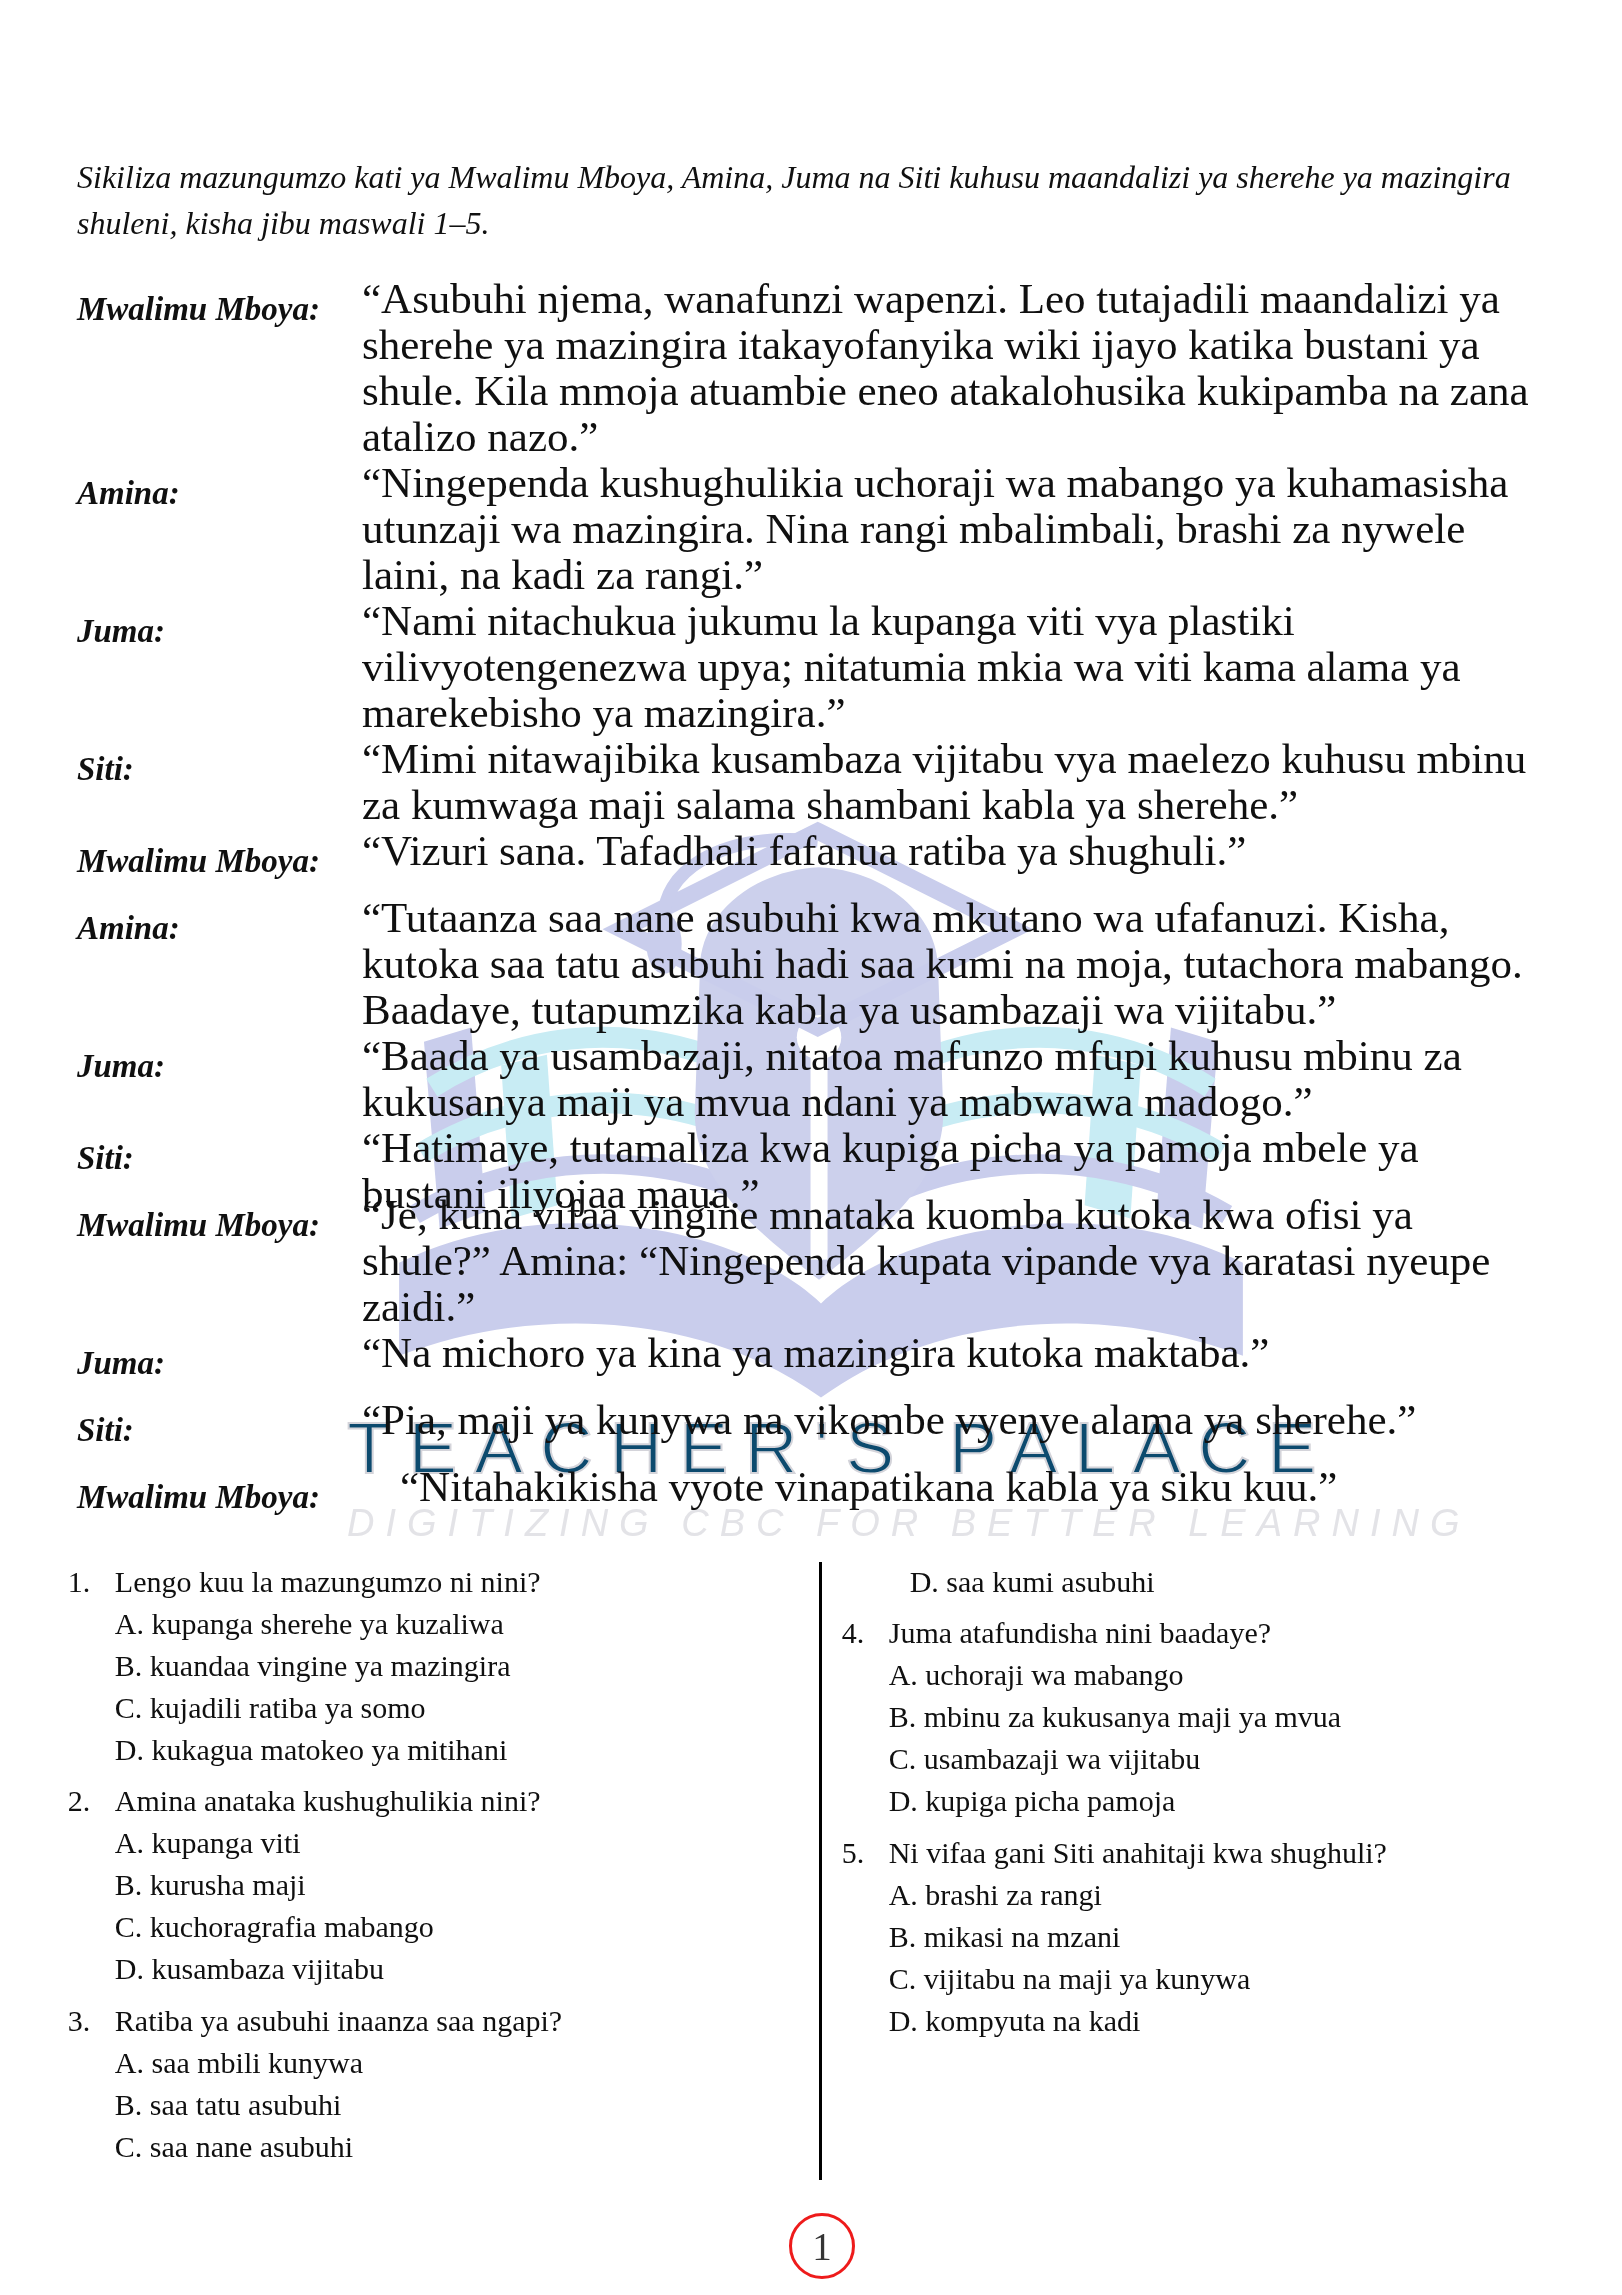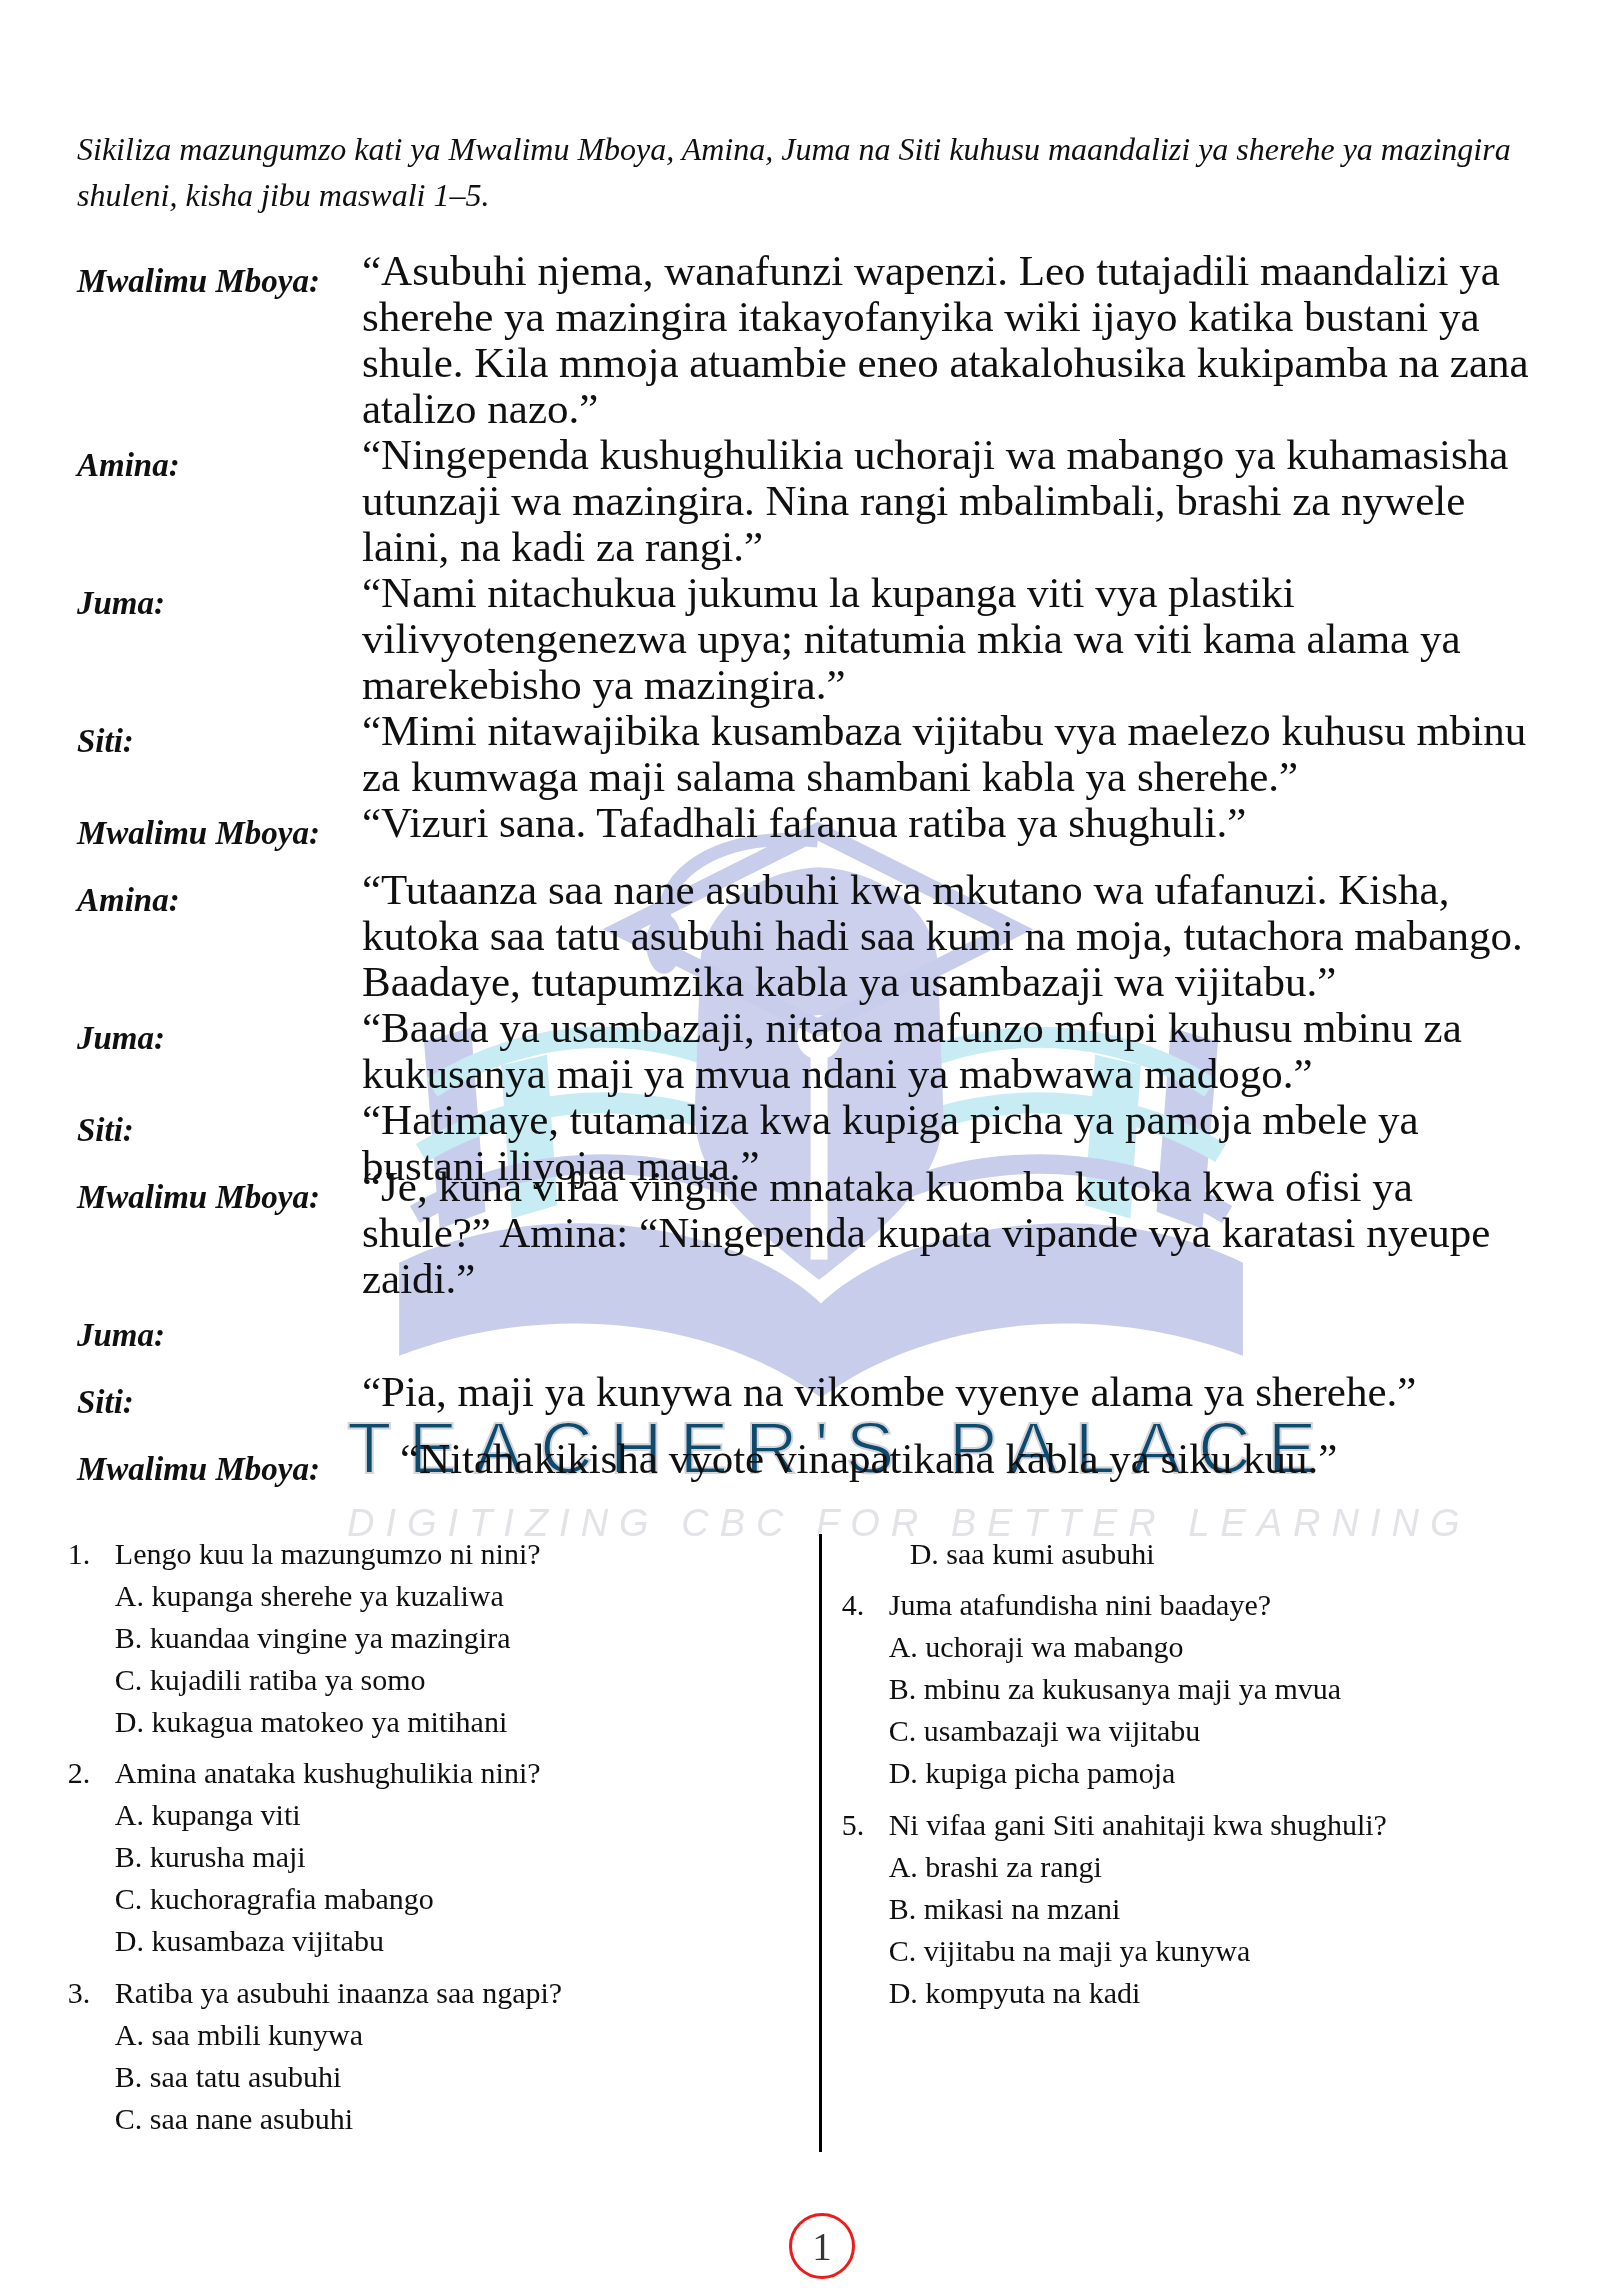--- a/index.html
+++ b/index.html
@@ -14,21 +14,21 @@
     position:absolute;left:347px;top:1406px;width:968px;text-align:center;
     font-family:"Liberation Sans",sans-serif;font-size:73px;font-weight:normal;
     letter-spacing:17px;color:#0c4a6e;-webkit-text-stroke:2px #d4d4da;white-space:nowrap;
   }
   .wm-tagline{
     position:absolute;left:347px;top:1502px;width:968px;text-align:center;
     font-family:"Liberation Sans",sans-serif;font-style:italic;font-size:38px;
     letter-spacing:11px;color:#e3e3e7;white-space:nowrap;
   }
   
-  .content{position:absolute;inset:0;z-index:2;padding:126px 77px 0 77px;box-sizing:border-box;}
+  .content{position:absolute;inset:0;z-index:2;padding:126px 77px 0 77px;box-sizing:border-box;margin-top:28px;}
   .intro{
     font-style:italic;font-size:32px;line-height:46px;margin:0 0 30px 0;
   }
   .dialogue{}
   .turn{display:flex;gap:35px;}
   .turn.tight{margin-top:-25.5px;}
   .speaker{
     flex:0 0 250px;font-weight:bold;font-style:italic;font-size:33px;line-height:67px;
   }
   .speech{flex:1;font-size:43px;line-height:46px;}
@@ -126,20 +126,21 @@
     <div class="turn">
       <div class="speaker">Siti:</div>
       <div class="speech">“Hatimaye, tutamaliza kwa kupiga picha ya pamoja mbele ya bustani iliyojaa maua.”</div>
     </div>
     <div class="turn tight">
       <div class="speaker">Mwalimu Mboya:</div>
       <div class="speech">“Je, kuna vifaa vingine mnataka kuomba kutoka kwa ofisi ya shule?” Amina: “Ningependa kupata vipande vya karatasi nyeupe zaidi.”</div>
     </div>
     <div class="turn">
       <div class="speaker">Juma:</div>
+      <div class="speech">“Na michoro ya kina ya mazingira kutoka maktaba.”</div>
     </div>
     <div class="turn">
       <div class="speaker">Siti:</div>
       <div class="speech">“Pia, maji ya kunywa na vikombe vyenye alama ya sherehe.”</div>
     </div>
     <div class="turn">
       <div class="speaker">Mwalimu Mboya:</div>
       <div class="speech gap">“Nitahakikisha vyote vinapatikana kabla ya siku kuu.”</div>
     </div>
   </div>

